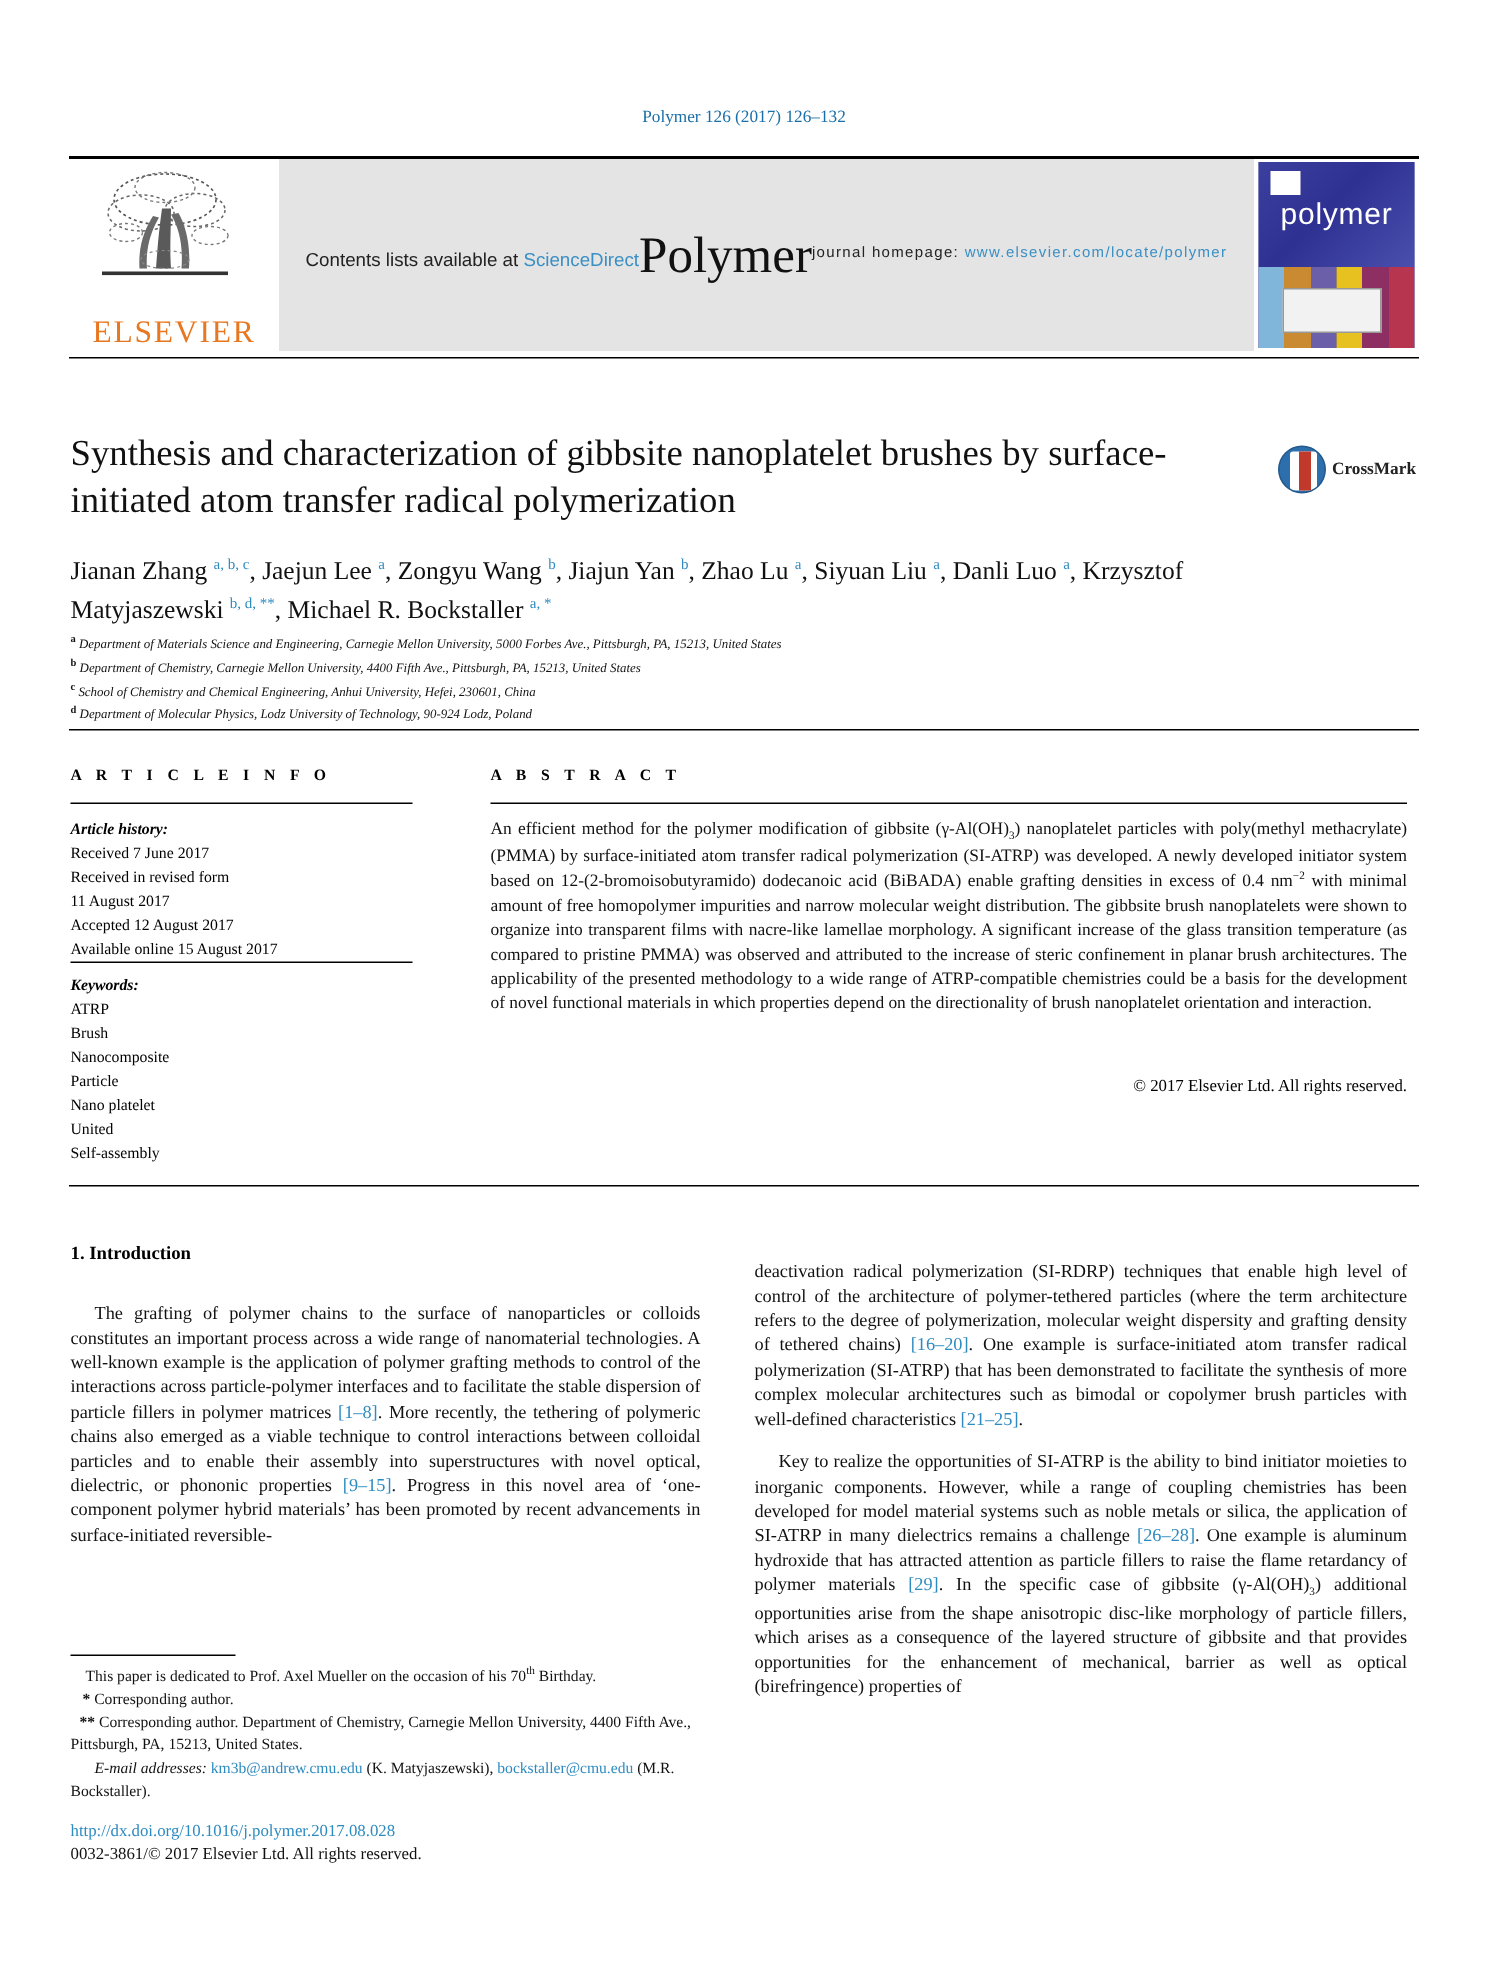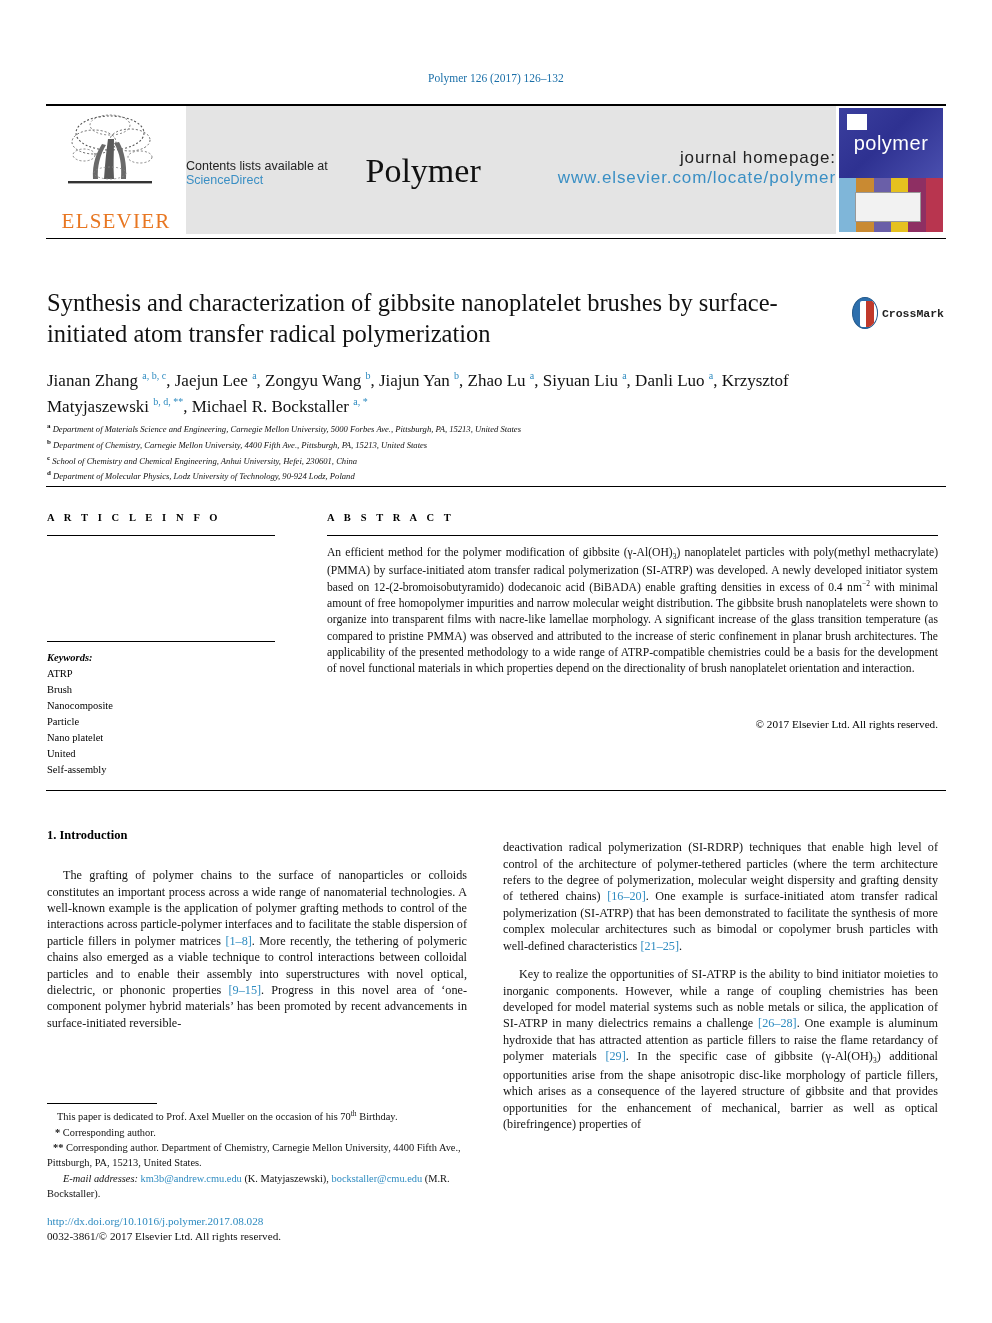--- a/index.html
+++ b/index.html
@@ -42,23 +42,22 @@
     flex:1 1 auto; background:#e4e4e4; position:relative;
     display:flex; flex-direction:row; align-items:center; justify-content:center;
   }
   .contents-line { font-family:"Liberation Sans", sans-serif; font-size:12.5px; color:#222; margin-top:6px;}
   .contents-line .sd { color:#3a8fc4; }
   .journal-title {
     font-family:"Liberation Serif", serif; font-size:34px; color:#111;
     margin-top:14px; margin-bottom:12px; line-height:1;
   }
   .homepage-line {
-    font-family:"Liberation Sans", sans-serif; font-size:17px; letter-spacing:0.9px; color:#222;
+    font-family:"Liberation Sans", sans-serif; font-size:10px; letter-spacing:0.9px; color:#222;
     margin-bottom:4px;
-    text-align:right;
   }
   .homepage-line .url { color:#3a8fc4; }
   .cover-box {
     width:110px; flex:0 0 110px; background:#fff; display:flex; align-items:center; justify-content:center;
   }
   .cover-img { width:104px; height:124px; position:relative; background:#2e3191; overflow:hidden; }
   .cover-top { position:absolute; left:0; top:0; width:104px; height:70px;
       background:linear-gradient(135deg,#3b3f9e 0%, #2e3191 45%, #4a4fae 100%); }
   .cover-elsev { position:absolute; left:8px; top:6px; width:20px; height:16px; background:#fff; }
   .cover-word {
@@ -83,21 +82,21 @@
     position:absolute; left:852px; top:292px; width:92px; height:42px;
     display:flex; align-items:center; gap:4px;
   }
   .cm-circle {
     width:32px; height:32px; border-radius:50%;
     background:#2d6fad; position:relative; overflow:hidden;
     border:1px solid #245a8c;
   }
   .cm-circle .inner-white { position:absolute; left:7px; top:3px; width:18px; height:26px; background:#ffffff; border-radius:2px;}
   .cm-circle .inner-red { position:absolute; left:13px; top:3px; width:8px; height:26px; background:#c0392b; }
-  .cm-text { font-family:Liberation Mono, monospace; font-size:11.5px; font-weight:bold; color:#222; }
+  .cm-text { font-family:Liberation Serif, serif; font-size:11.5px; font-weight:bold; color:#222; }
 
   .authors {
     position:absolute; left:47px; top:368px; width:780px;
     font-size:17px; line-height:1.5; color:#111;
   }
   .authors sup { color:#2e8bc0; font-size:10px; vertical-align:super; }
   .affils {
     position:absolute; left:47px; top:421px; width:830px;
     font-size:8.6px; line-height:1.62; font-style:italic; color:#111;
   }
@@ -249,20 +248,28 @@
     <div><sup>a</sup> <span>Department of Materials Science and Engineering, Carnegie Mellon University, 5000 Forbes Ave., Pittsburgh, PA, 15213, United States</span></div>
     <div><sup>b</sup> <span>Department of Chemistry, Carnegie Mellon University, 4400 Fifth Ave., Pittsburgh, PA, 15213, United States</span></div>
     <div><sup>c</sup> <span>School of Chemistry and Chemical Engineering, Anhui University, Hefei, 230601, China</span></div>
     <div><sup>d</sup> <span>Department of Molecular Physics, Lodz University of Technology, 90-924 Lodz, Poland</span></div>
   </div>
 
   <div class="rule-thin" style="top:486px;"></div>
 
   <div class="infohead">A R T I C L E  I N F O</div>
   <div class="info-rule"></div>
+  <div class="history">
+    <div class="lbl">Article history:</div>
+    <div>Received 7 June 2017</div>
+    <div>Received in revised form</div>
+    <div>11 August 2017</div>
+    <div>Accepted 12 August 2017</div>
+    <div>Available online 15 August 2017</div>
+  </div>
   <div class="kw-rule"></div>
   <div class="keywords">
     <div class="lbl">Keywords:</div>
     <div>ATRP</div>
     <div>Brush</div>
     <div>Nanocomposite</div>
     <div>Particle</div>
     <div>Nano platelet</div>
     <div>United</div>
     <div>Self-assembly</div>

